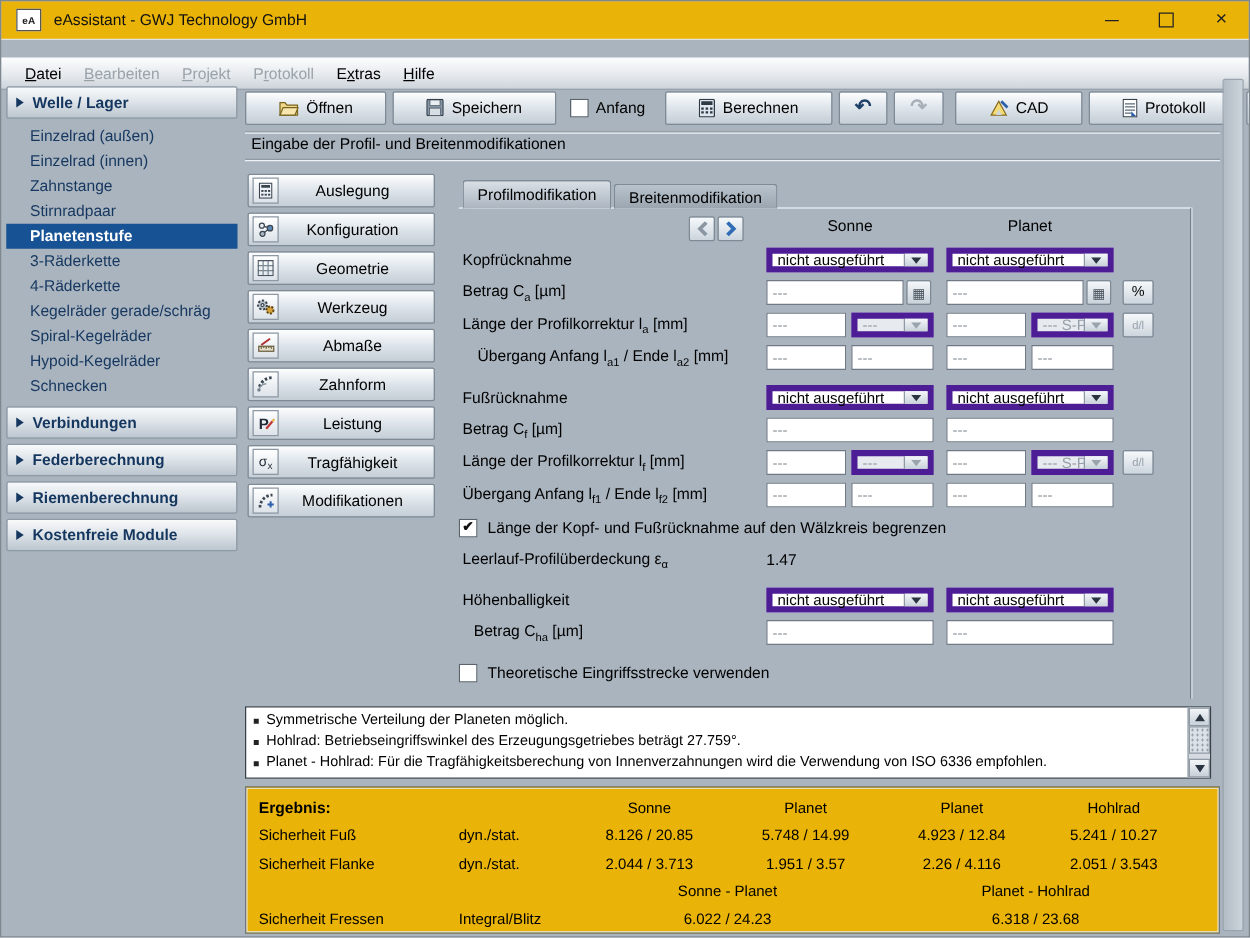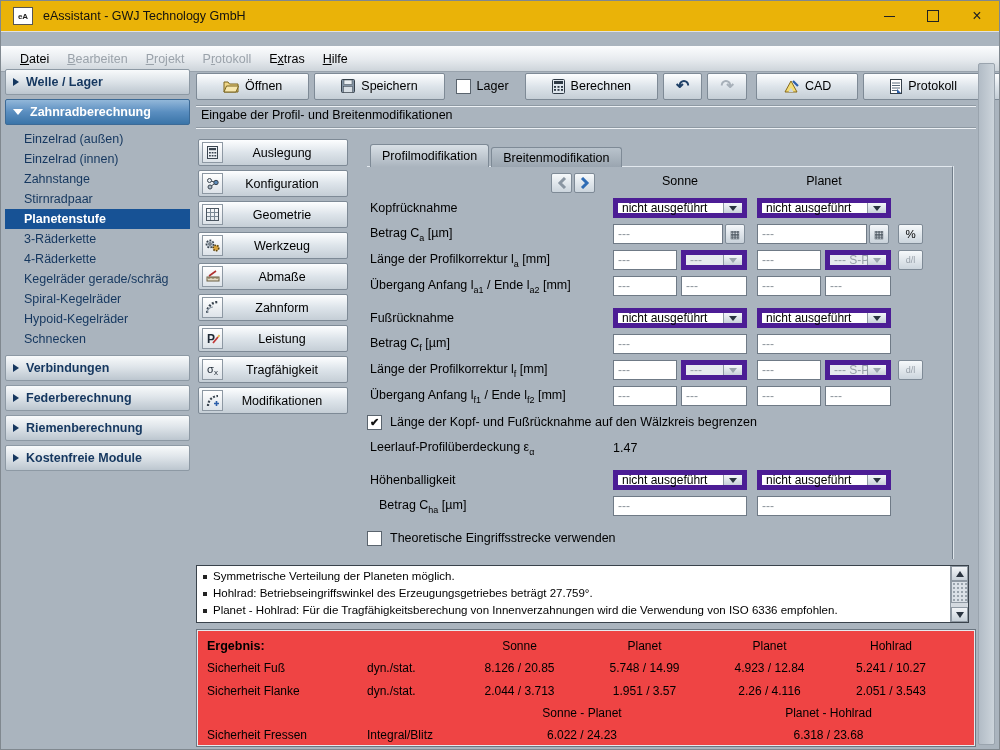--- a/index.html
+++ b/index.html
@@ -109,21 +109,21 @@
   .sbb{height:15px;background:linear-gradient(#f2f5f8,#c8d1d9);border:1px solid #8f99a3;
        display:flex;align-items:center;justify-content:center;box-sizing:border-box;}
   .sbb .up{width:0;height:0;border-bottom:6px solid #2a3440;border-left:4px solid transparent;border-right:4px solid transparent;}
   .sbb .dn{width:0;height:0;border-top:6px solid #2a3440;border-left:4px solid transparent;border-right:4px solid transparent;}
   .sb-thumb{height:22px;border:1px solid #8f99a3;box-sizing:border-box;
             background-color:#dbe1e7;background-image:radial-gradient(#9aa4ad 0.8px, transparent 1px);background-size:4px 4px;}
   .sb-fill{flex:1;}
   .sbb.bottom{margin-top:auto;}
 
   
-  #respanel{position:absolute;left:195px;top:628px;width:780px;height:118px;background:#ef4444;
+  #respanel{position:absolute;left:195px;top:628px;width:780px;height:118px;background:#eab308;
             border:1px solid #6b7681;box-shadow:inset 0 0 0 1px #e6ebef;box-sizing:border-box;
             padding:6px 0 0 10px;font-size:12px;color:#000;}
   .rgrid{display:grid;grid-template-columns:160px 90px 125px 125px 125px 118px;align-items:center;}
   .rh{height:20px;}
   .rr{height:23px;}
   .rp{height:21px;}
   .res-title{font-weight:bold;font-size:12.5px;}
   .rval,.rhead{text-align:center;}
   .rpair{text-align:center;}
 
@@ -157,24 +157,20 @@
     <span class="menu-item disabled"><u>P</u>rojekt</span>
     <span class="menu-item disabled">P<u>r</u>otokoll</span>
     <span class="menu-item">E<u>x</u>tras</span>
     <span class="menu-item"><u>H</u>ilfe</span>
   </div>
 
   <div id="sidebar">
     <div class="sb-header">
       <span class="tri-right"></span>
       <span>Welle / Lager</span>
-    </div>
-    <div class="sb-header expanded">
-      <span class="tri-down"></span>
-      <span>Zahnradberechnung</span>
     </div>
     <div id="gear-items">
       <div class="sb-item">Einzelrad (außen)</div>
       <div class="sb-item">Einzelrad (innen)</div>
       <div class="sb-item">Zahnstange</div>
       <div class="sb-item">Stirnradpaar</div>
       <div class="sb-item selected">Planetenstufe</div>
       <div class="sb-item">3-Räderkette</div>
       <div class="sb-item">4-Räderkette</div>
       <div class="sb-item">Kegelräder gerade/schräg</div>
@@ -211,21 +207,21 @@
     <div class="tbtn">
       <svg width="14" height="14" viewBox="0 0 14 14">
           <rect x="0.5" y="0.5" width="13" height="13" rx="1" fill="#8494a4" stroke="#36404a"></rect>
           <rect x="3" y="1" width="8" height="4.5" fill="#e9eef2" stroke="#36404a" stroke-width="0.5"></rect>
           <rect x="2.5" y="7.5" width="9" height="6" fill="#d7dee4" stroke="#36404a" stroke-width="0.5"></rect>
         </svg>
       <span>Speichern</span>
     </div>
     <div class="lokal-wrap">
       <span class="cbx"></span>
-      <span>Lager</span>
+      <span>Anfang</span>
     </div>
     <div class="tbtn">
       <svg width="13" height="15" viewBox="0 0 13 15">
           <rect x="0.5" y="0.5" width="12" height="14" rx="1" fill="#dfe7ee" stroke="#2e3944"></rect>
           <rect x="2" y="2" width="9" height="3" fill="#2e3944"></rect>
           <g fill="#2e3944">
             <rect x="2" y="7" width="2" height="1.8"></rect>
             <rect x="5.5" y="7" width="2" height="1.8"></rect>
             <rect x="9" y="7" width="2" height="1.8"></rect>
             <rect x="2" y="10" width="2" height="1.8"></rect>
@@ -440,21 +436,21 @@
     <div class="dd disabled" style="left:458px;top:83px;width:66px;">
       <span class="txt">--- S-P</span>
       <span class="btn">
           <i></i>
         </span>
     </div>
     <div class="side disabled" style="top:83px;">
         <span class="dl">d/l</span>
       </div>
 
-    <div class="frow" style="left:3px;top:109px;">
+    <div class="frow" style="left:15px;top:109px;">
       <span class="flabel"><span>Übergang Anfang l</span><sub>a1</sub><span> / Ende l</span><sub>a2</sub><span> [mm]</span></span>
     </div>
     <input class="inp" style="left: 246px; top: 109px; width: 64px;" readonly="" value="---">
     <input class="inp" style="left: 314px; top: 109px; width: 66px;" readonly="" value="---">
     <input class="inp" style="left: 390px; top: 109px; width: 64px;" readonly="" value="---">
     <input class="inp" style="left: 458px; top: 109px; width: 66px;" readonly="" value="---">
 
     <div class="frow" style="left:3px;top:141px;">
         <span class="flabel">Fußrücknahme</span>
       </div>

